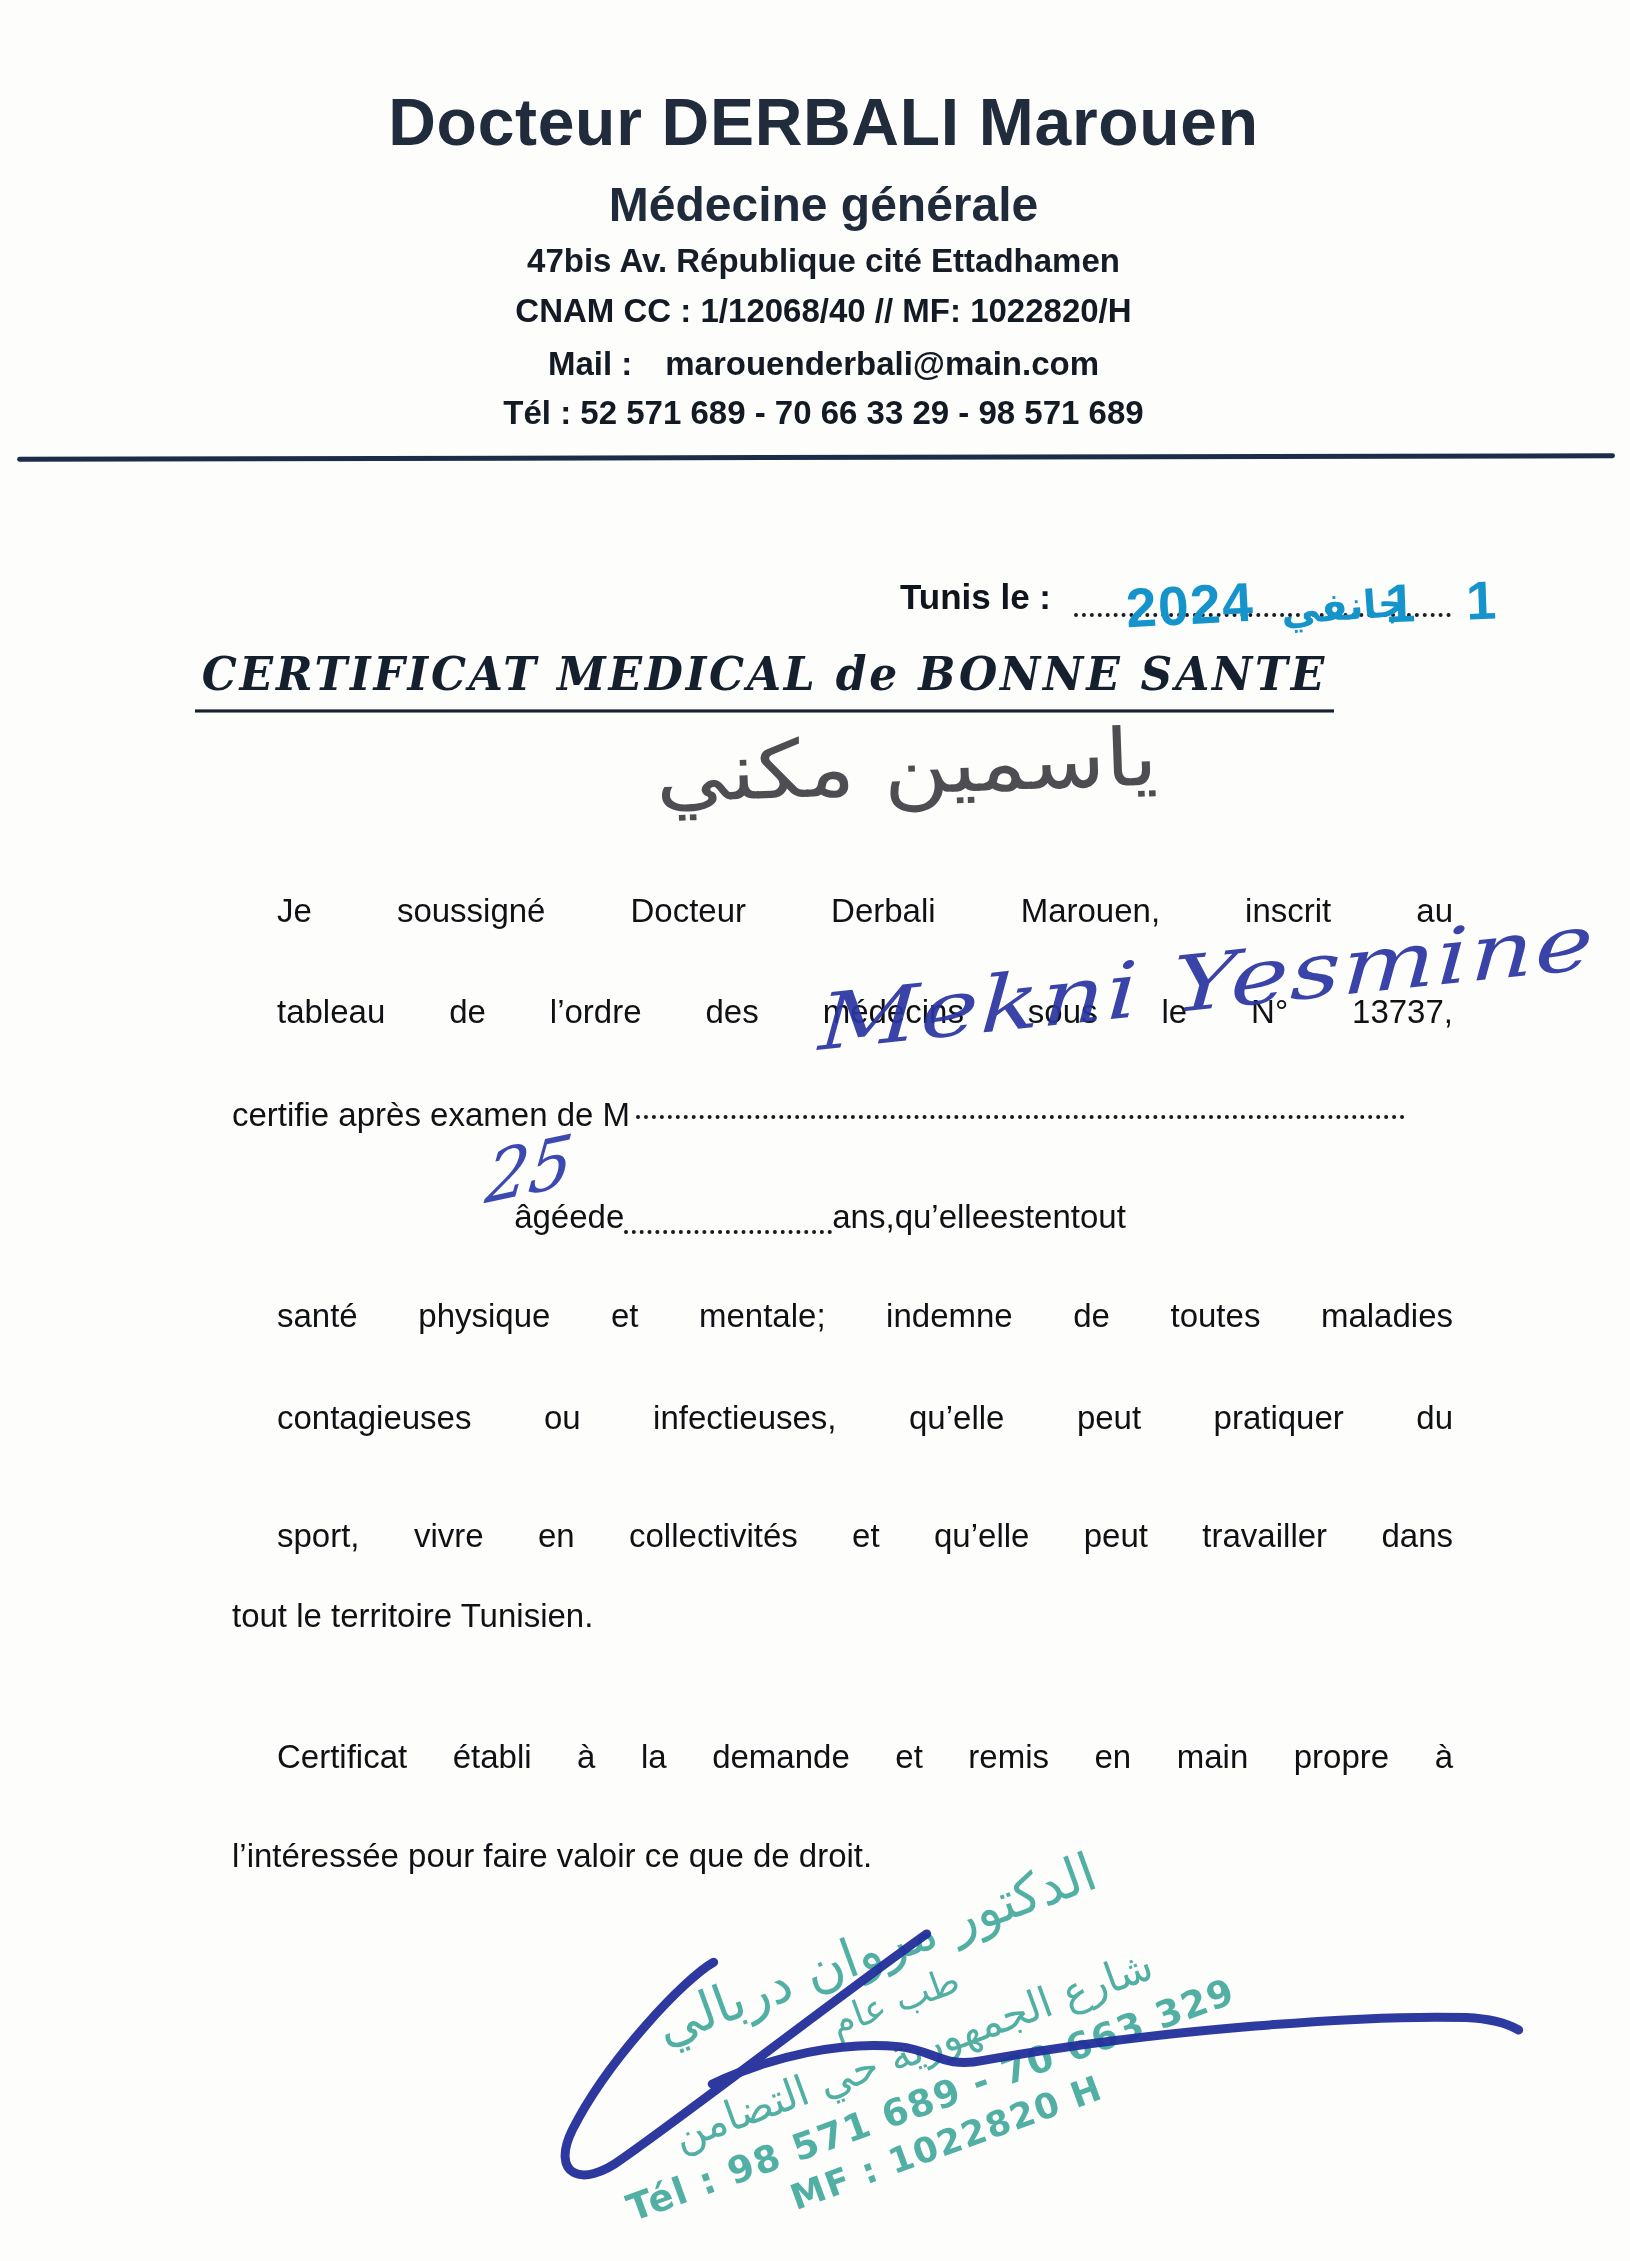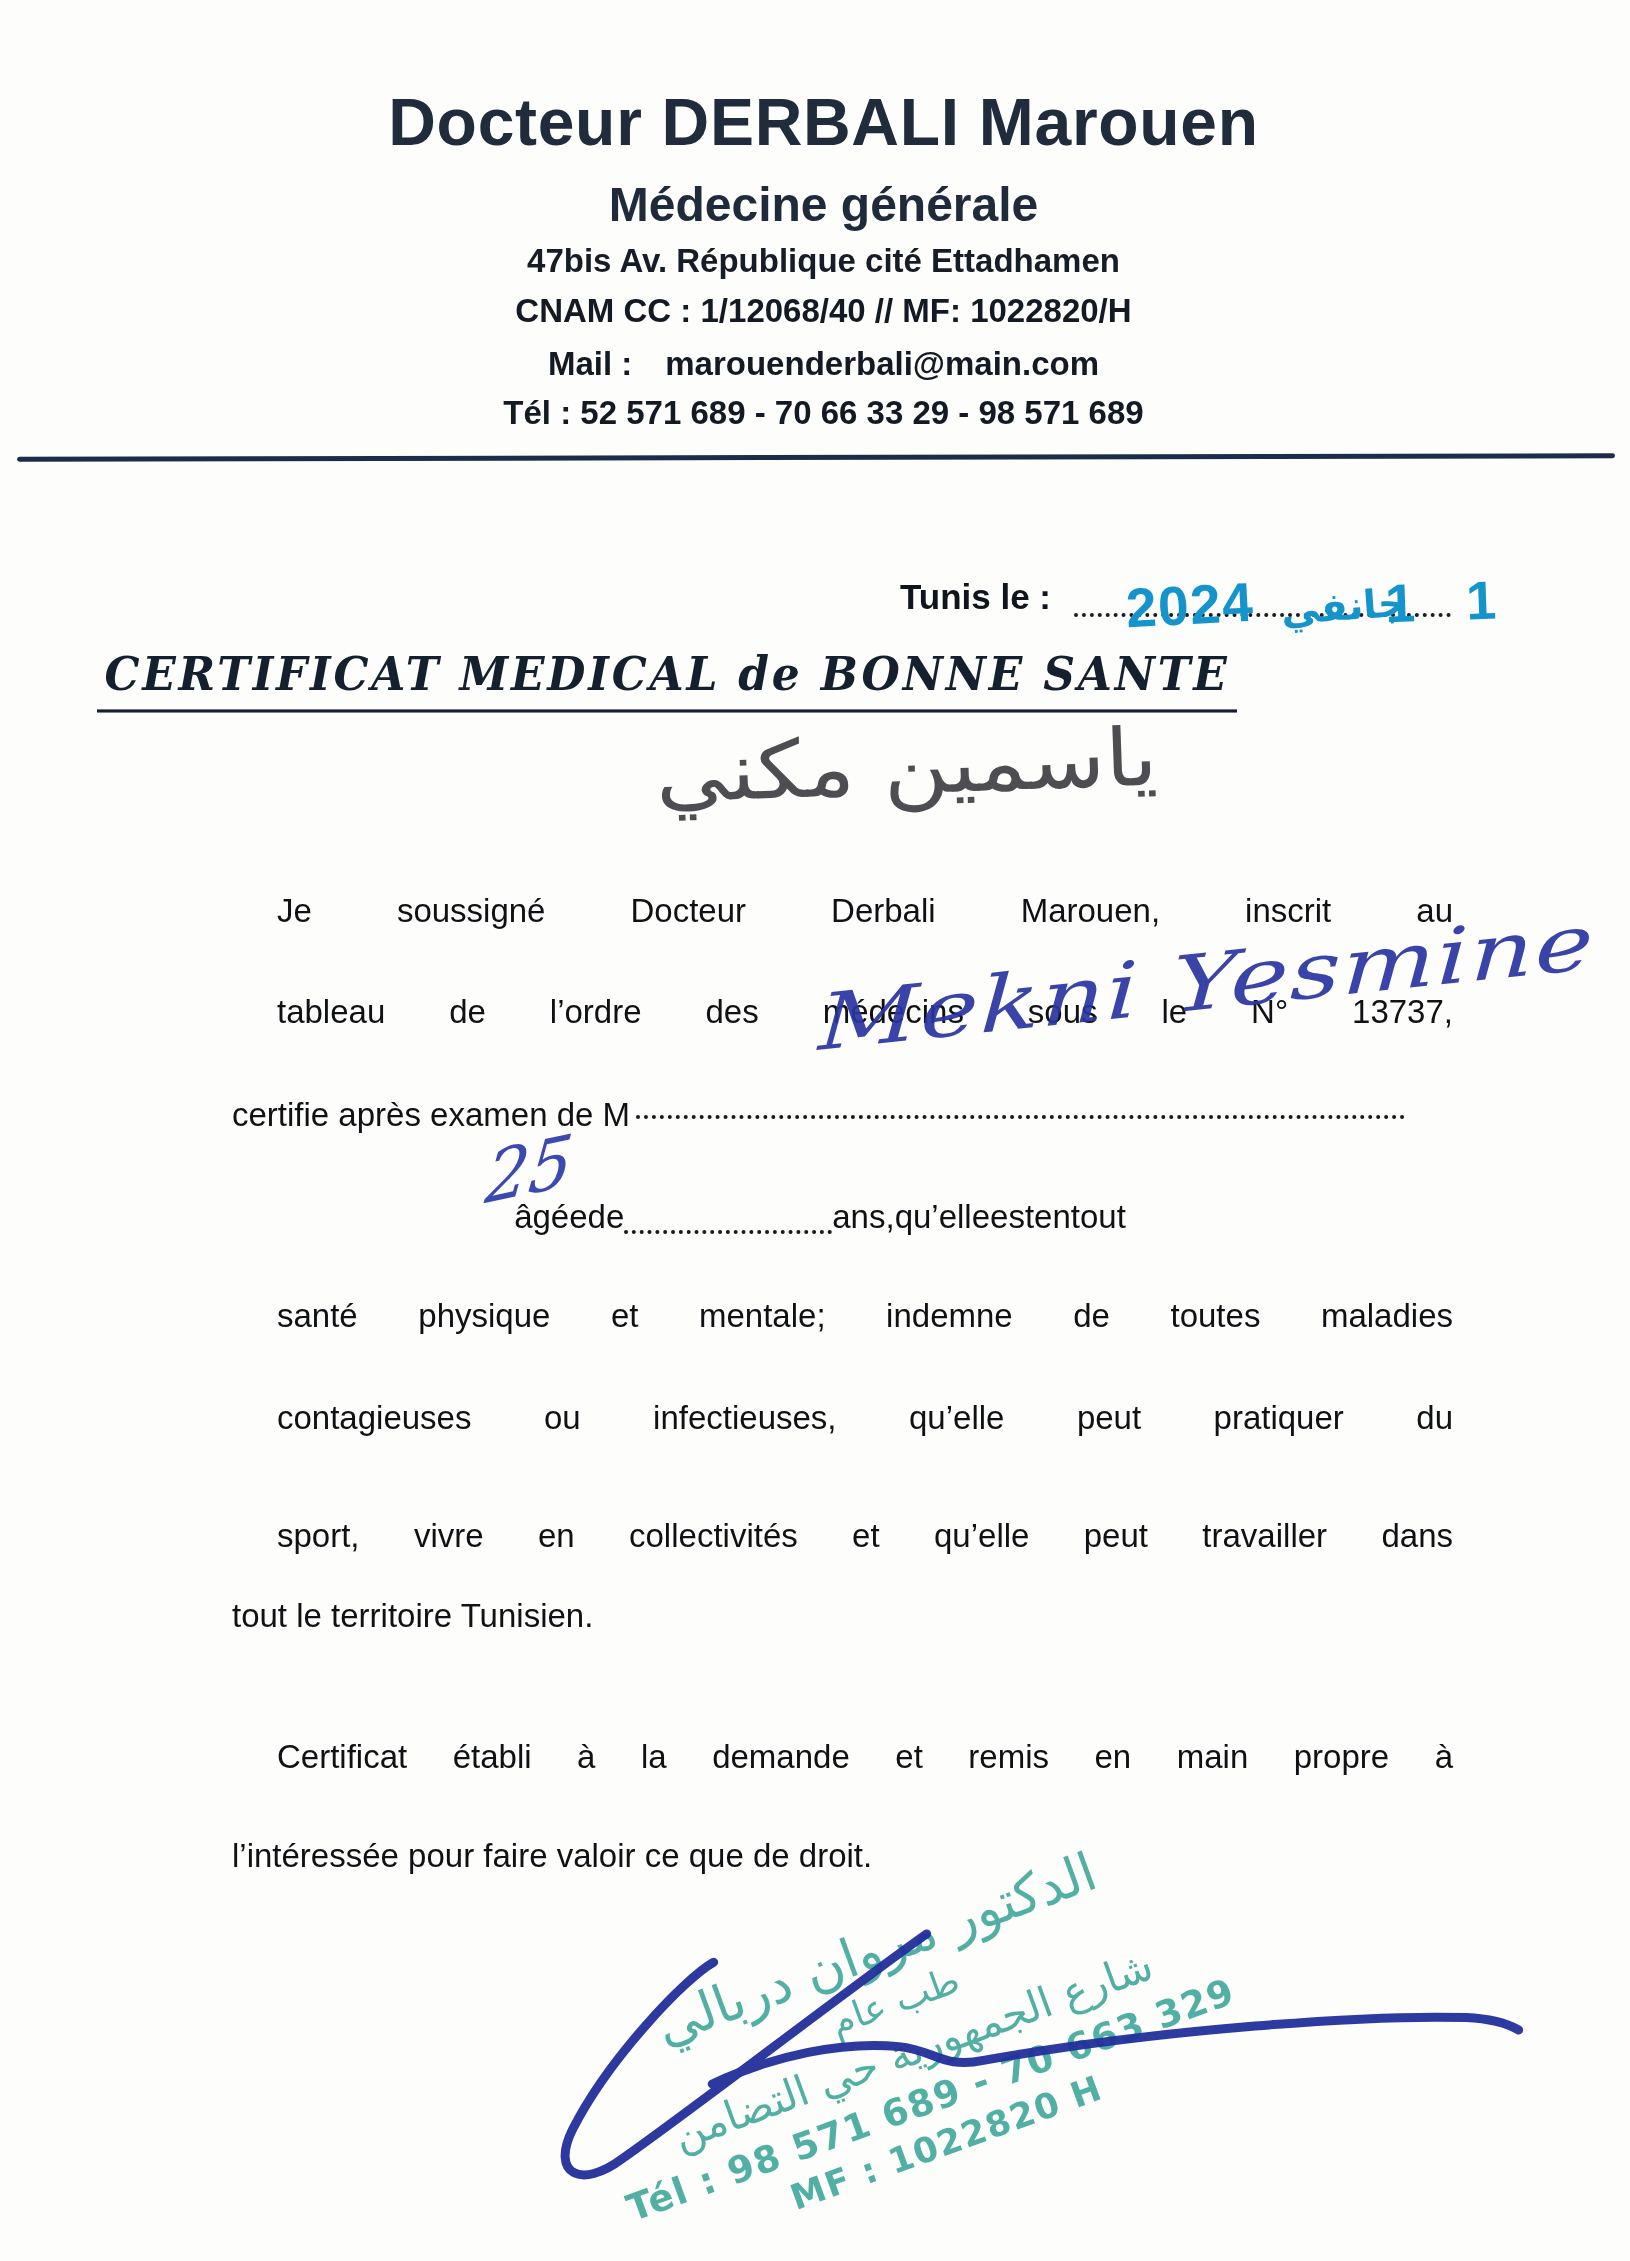--- a/index.html
+++ b/index.html
@@ -24,21 +24,21 @@
     background:#1d2c49; border-radius:2.8px; transform:rotate(-0.12deg);
   }
   
   .date-label{position:absolute; left:900px; top:577px; font-size:35px; font-weight:700; color:#10151c; white-space:nowrap;}
   .date-dots{position:absolute; left:1074px; top:585px; width:377px; height:28px; border-bottom:4.8px dotted #1c1d22;}
   .stamp-blue{position:absolute; color:#1593cb; font-weight:700; white-space:nowrap;}
   .stamp-year{left:1126px; top:573px; font-size:55px; transform:rotate(-3deg); letter-spacing:1.4px;}
   .stamp-month{left:1281px; top:584px; font-size:39px; font-family:"DejaVu Sans",sans-serif; transform:rotate(-4deg); direction:rtl;}
   .stamp-day{left:1385px; top:570px; font-size:54px; letter-spacing:18px; transform:rotate(-2deg);}
   
-  .title-row{position:absolute; left:0; top:649px; width:1334px; text-align:center;}
+  .title-row{position:absolute; left:0; top:649px; width:1334px; text-align:right;}
   .title-row .t{
     display:inline-block; font-family:"DejaVu Serif", serif; font-style:italic; font-weight:700;
     font-size:44px; letter-spacing:2.8px; color:#14202e;
     padding:0 7px 8.3px 7px; border-bottom:3.5px solid #16202e; transform:scaleY(1.05);
     white-space:nowrap;
   }
   
   .arabic-name{
     position:absolute; left:654px; top:728px; font-family:"DejaVu Sans",sans-serif;
     font-size:80px; color:#3b3b40; direction:rtl; white-space:nowrap;

